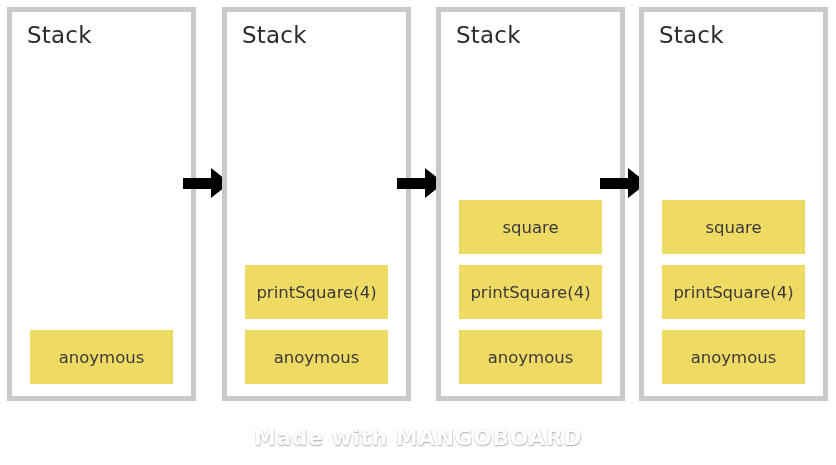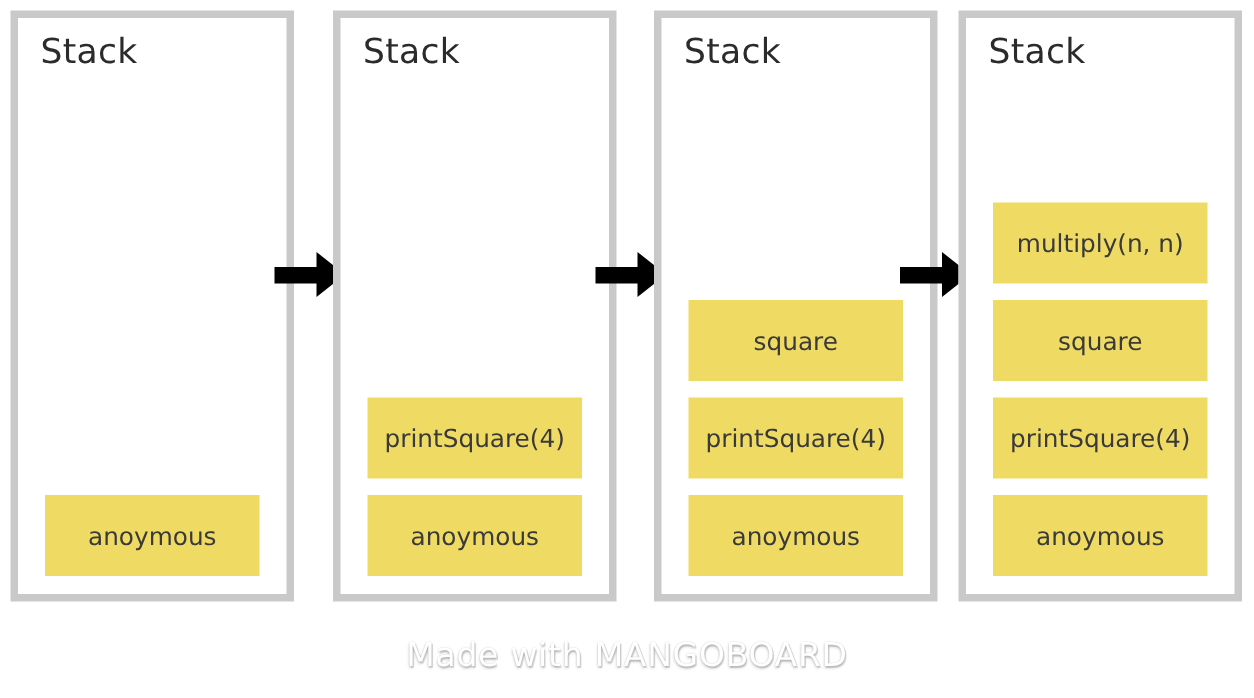--- a/index.html
+++ b/index.html
@@ -107,21 +107,21 @@
     left: 0;
     top: 410px;
     width: 836px;
     height: 55px;
     display: flex;
     align-items: center;
     justify-content: center;
   }
   .watermark {
     font-size: 22px;
-    font-weight: normal;
+    font-weight: bold;
     color: #ffffff;
     letter-spacing: 0.5px;
     text-shadow:
       0 1px 2px rgba(0,0,0,0.22),
       0 0 1px rgba(0,0,0,0.18),
       1px 1px 0 rgba(0,0,0,0.10);
     white-space: nowrap;
   }
 </style>
 </head>
@@ -164,21 +164,20 @@
   </div>
 
   <div class="arrow a3">
     <div class="shaft"></div>
     <div class="head"></div>
   </div>
 
   <div class="stack-panel p4">
     <div class="panel-title">Stack</div>
     <div class="frames">
-      <div class="frame">multiply(n, n)</div>
       <div class="frame">square</div>
       <div class="frame">printSquare(4)</div>
       <div class="frame">anoymous</div>
     </div>
   </div>
 
 </div>
 
 <div id="footer">
   <div class="watermark">Made with MANGOBOARD</div>

